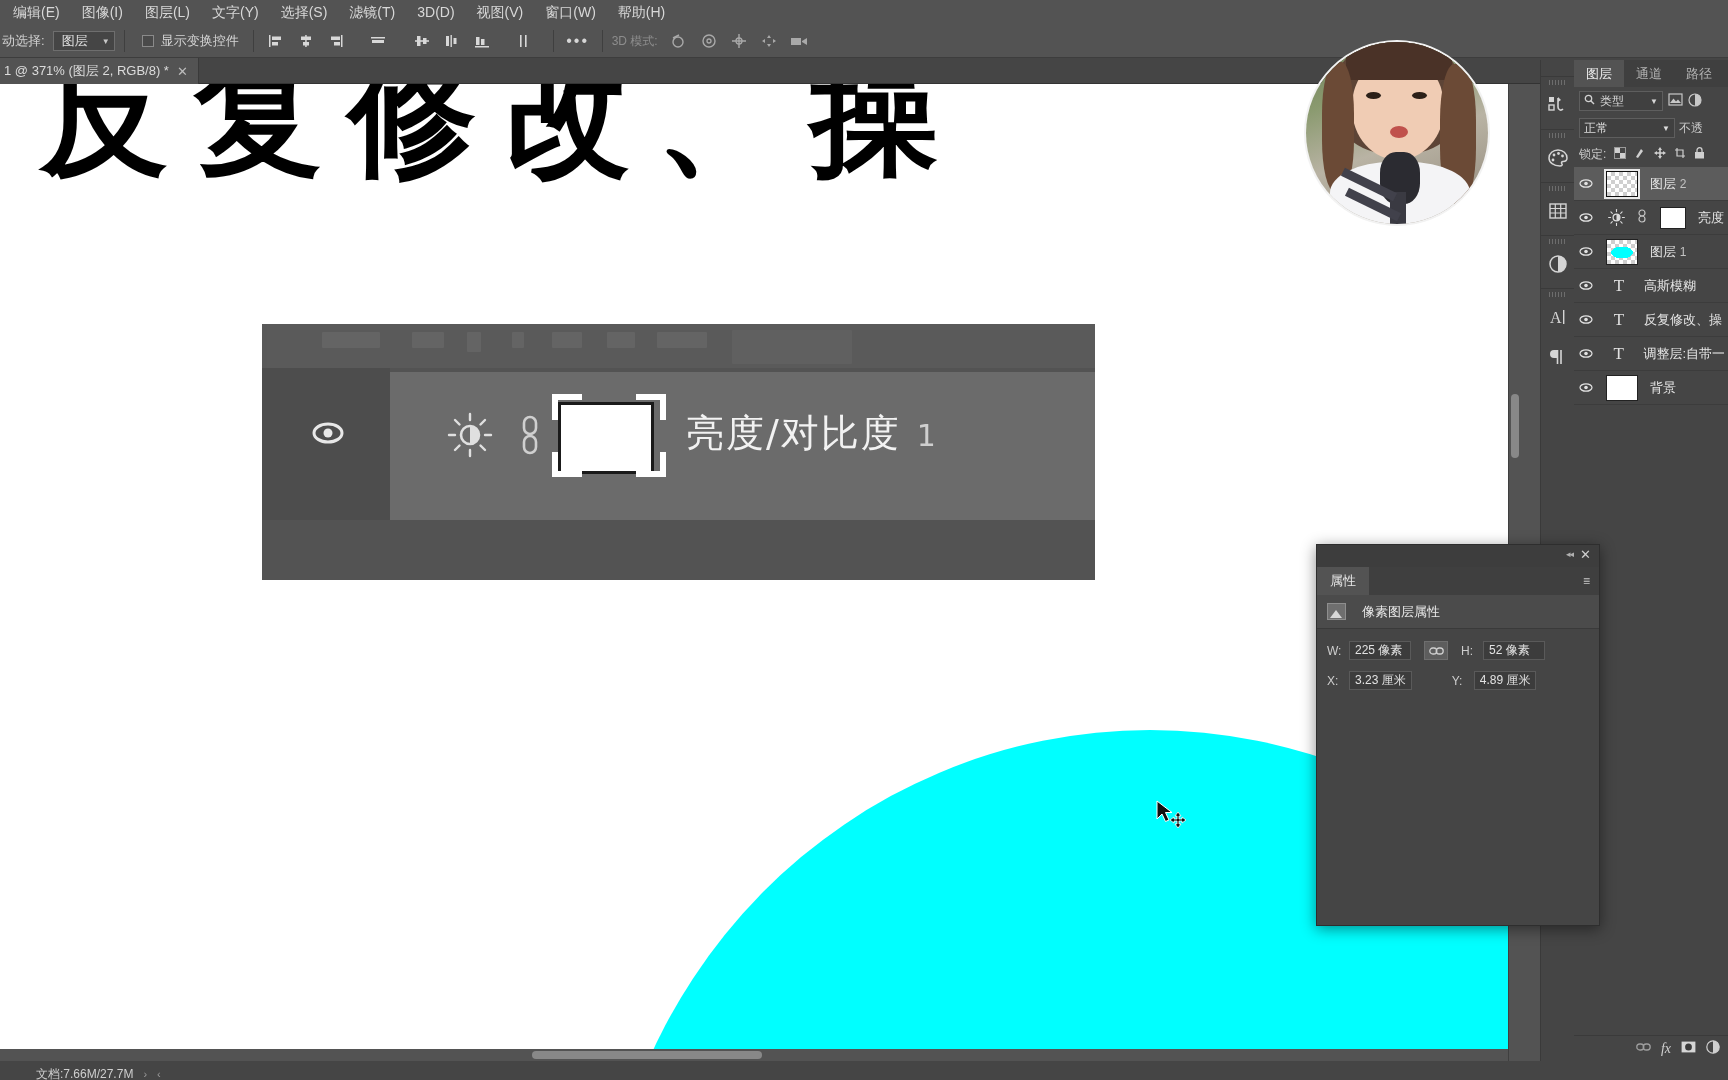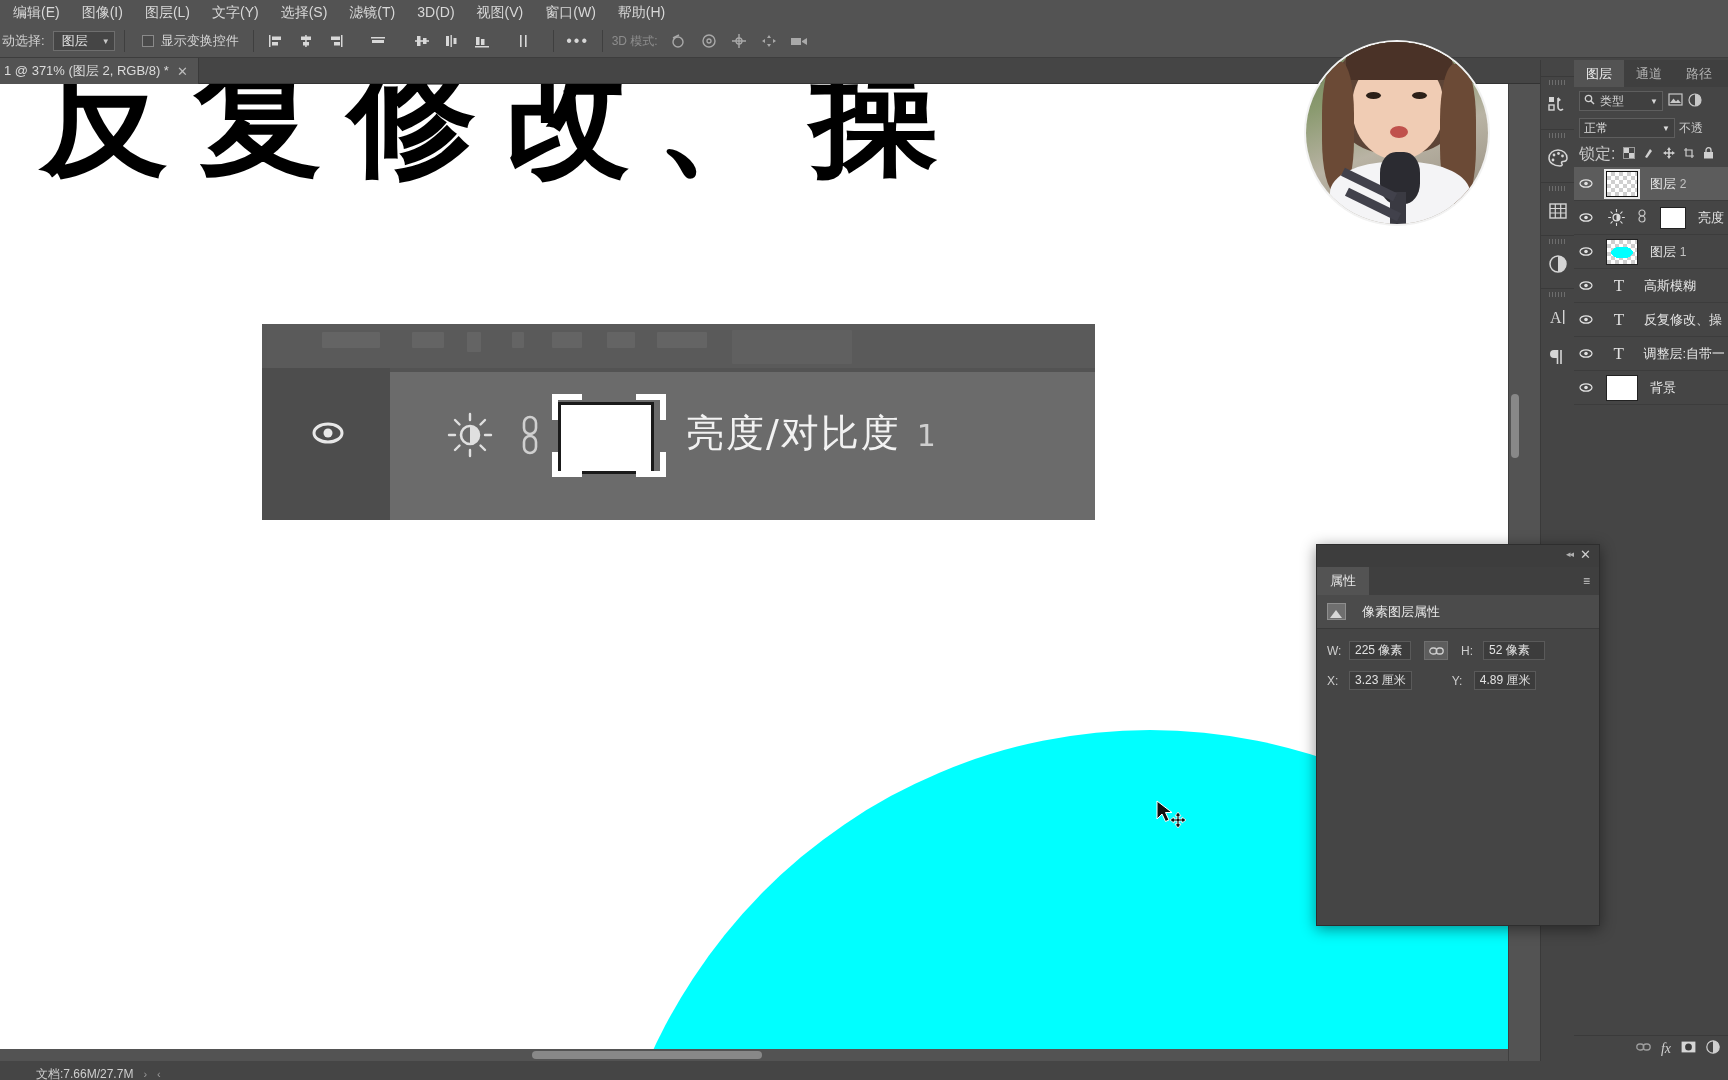--- a/index.html
+++ b/index.html
@@ -60,21 +60,21 @@
   .bigtext {
     position:absolute; left:40px; top:-52px; width:1400px;
     font-family:"DejaVu Sans", sans-serif;
     font-size:128px; font-weight:bold; color:#000;
     letter-spacing:26px; white-space:nowrap;
     image-rendering: pixelated;
     filter: blur(0.4px) contrast(2.2);
   }
   
   .embed {
-    position:absolute; left:262px; top:240px; width:833px; height:196px;
+    position:absolute; left:262px; top:240px; width:833px; height:256px;
     background:#535353;
   }
   .embed-toolstrip {
     position:absolute; left:0; top:0; width:833px; height:44px;
     background:#5b5b5b; opacity:.95;
   }
   .embed-toolstrip .ghost {
     position:absolute; top:8px; height:16px; background:#6e6e6e; opacity:.55; border-radius:1px;
   }
   .embed-leftcol {
@@ -165,21 +165,21 @@
     height:26px; display:flex; align-items:center; gap:4px; padding:0 5px;
   }
   .lp-blend-box {
     flex:0 0 96px; height:20px; background:#404040; border:1px solid #5e5e5e;
     display:flex; align-items:center; padding:0 4px; font-size:12px; color:#dcdcdc;
   }
   .lp-blend-box .chev { margin-left:auto; font-size:8px; }
   .lp-opacity { font-size:12px; color:#c9c9c9; white-space:nowrap; }
   .lp-lock {
     height:26px; display:flex; align-items:center; gap:8px; padding:0 5px;
-    font-size:16px; color:#c9c9c9;
+    font-size:12px; color:#c9c9c9;
   }
   .lp-list { background:#454545; }
   .lp-row {
     height:34px; display:flex; align-items:center; gap:12px; padding:0 4px;
     border-bottom:1px solid #3c3c3c;
   }
   .lp-row.selected { background:#5c5c5c; }
   .lp-eye { width:16px; display:flex; justify-content:center; }
   .lp-thumb {
     width:32px; height:26px; border:1px solid #222; flex:0 0 auto;

